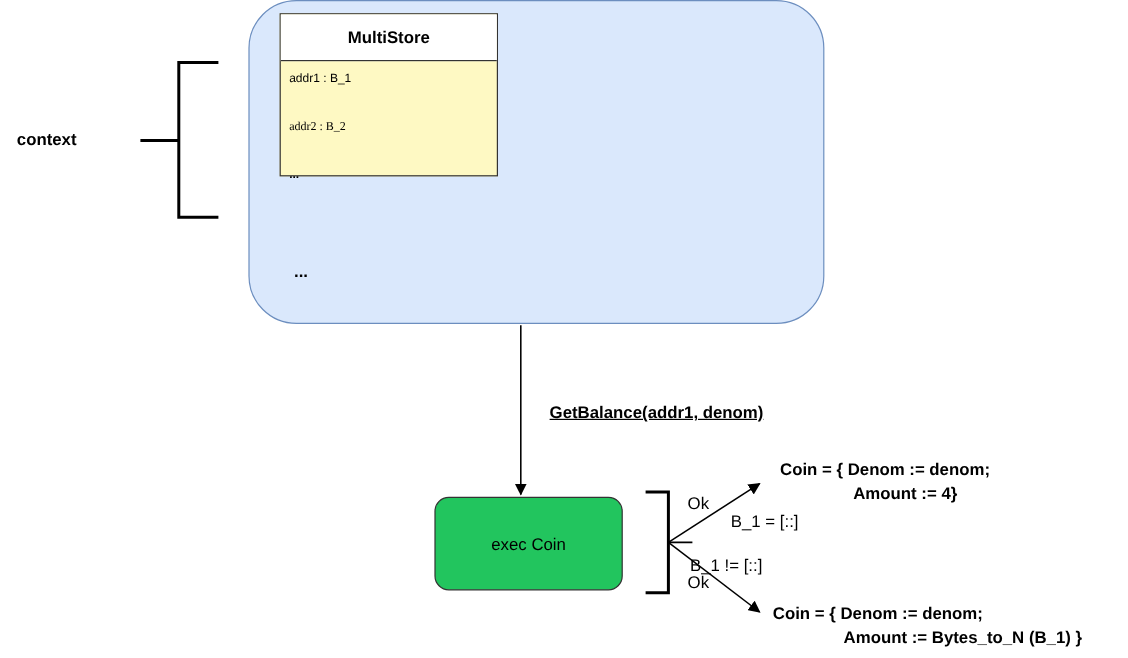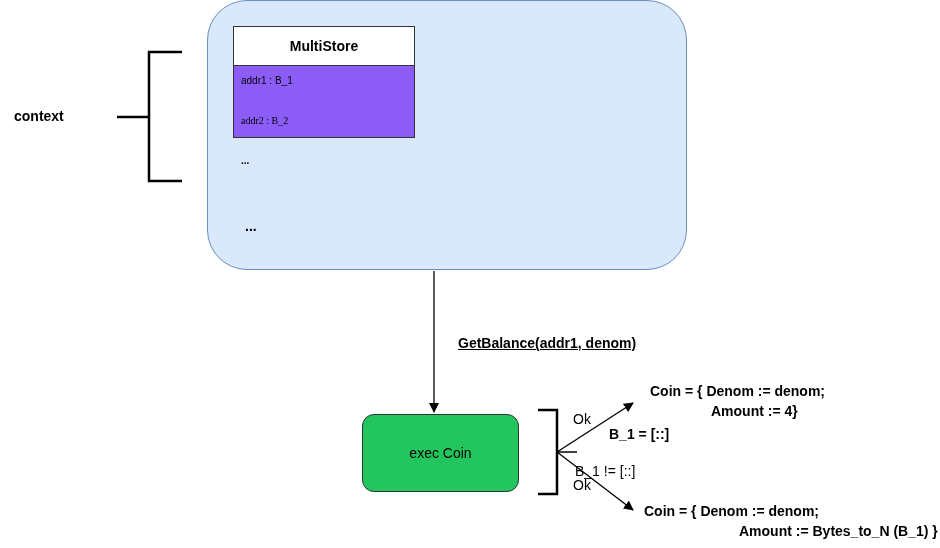--- a/index.html
+++ b/index.html
@@ -3,22 +3,22 @@
 <meta charset="utf-8">
 <style>
   html, body { margin: 0; padding: 0; background: #ffffff; }
   body { width: 940px; height: 548px; position: relative; overflow: hidden;
          font-family: "Liberation Sans", sans-serif; color: #000; }
   svg { position: absolute; left: 0; top: 0; }
   .lbl { position: absolute; white-space: nowrap; font-size: 14px; line-height: 16px; }
   .b { font-weight: bold; }
   .ctx-frame { position: absolute; left: 207px; top: 0px; width: 480px; height: 270px;
                background: #dae8fc; border: 1.5px solid #6c8ebf; border-radius: 40px; box-sizing: border-box; }
-  .ms { position: absolute; left: 233px; top: 26px; width: 182px; height: 112px;
-        border: 1.5px solid #333; box-sizing: border-box; background: #8b5cf6; }
+  .ms { position: absolute; left: 233px; top: 11px; width: 182px; height: 136px;
+        border: 1.5px solid #333; box-sizing: border-box; background: #fef9c3; }
   .ms-head { height: 39px; background: #fff; border-bottom: 1.5px solid #333; box-sizing: border-box;
              display: flex; align-items: center; justify-content: center; font-weight: bold; font-size: 14px; }
   .ms-row { position: absolute; left: 7px; font-size: 10px; }
   .exec { position: absolute; left: 362px; top: 414px; width: 157px; height: 78px;
           border: 1.3px solid #333; border-radius: 12px; box-sizing: border-box; background: #22c55e;
           display: flex; align-items: center; justify-content: center; font-size: 14px; }
 </style>
 </head>
 <body>
 
@@ -54,20 +54,20 @@
 
 <div class="lbl b" style="left:14px; top:108px;">context</div>
 
 <div class="lbl b" style="left:458px; top:335px;text-decoration:underline;">GetBalance(addr1, denom)</div>
 
 <div class="exec">
   <span>exec Coin</span>
 </div>
 
 <div class="lbl" style="left:573px; top:411px;">Ok</div>
-<div class="lbl" style="left:609px; top:426px;font-weight:bold;">B_1 = [::]</div>
+<div class="lbl" style="left:609px; top:426px;">B_1 = [::]</div>
 <div class="lbl" style="left:575px; top:463px;">B_1 != [::]</div>
 <div class="lbl" style="left:573px; top:477px;">Ok</div>
 
 <div class="lbl b" style="left:650px; top:383px;">Coin = { Denom := denom;</div>
 <div class="lbl b" style="left:711px; top:403px;">Amount := 4}</div>
 <div class="lbl b" style="left:644px; top:503px;">Coin = { Denom := denom;</div>
-<div class="lbl b" style="left:703px; top:523px;margin-left:36px;">Amount := Bytes_to_N (B_1) }</div>
+<div class="lbl b" style="left:703px; top:523px;">Amount := Bytes_to_N (B_1) }</div>
 
 </body></html>

